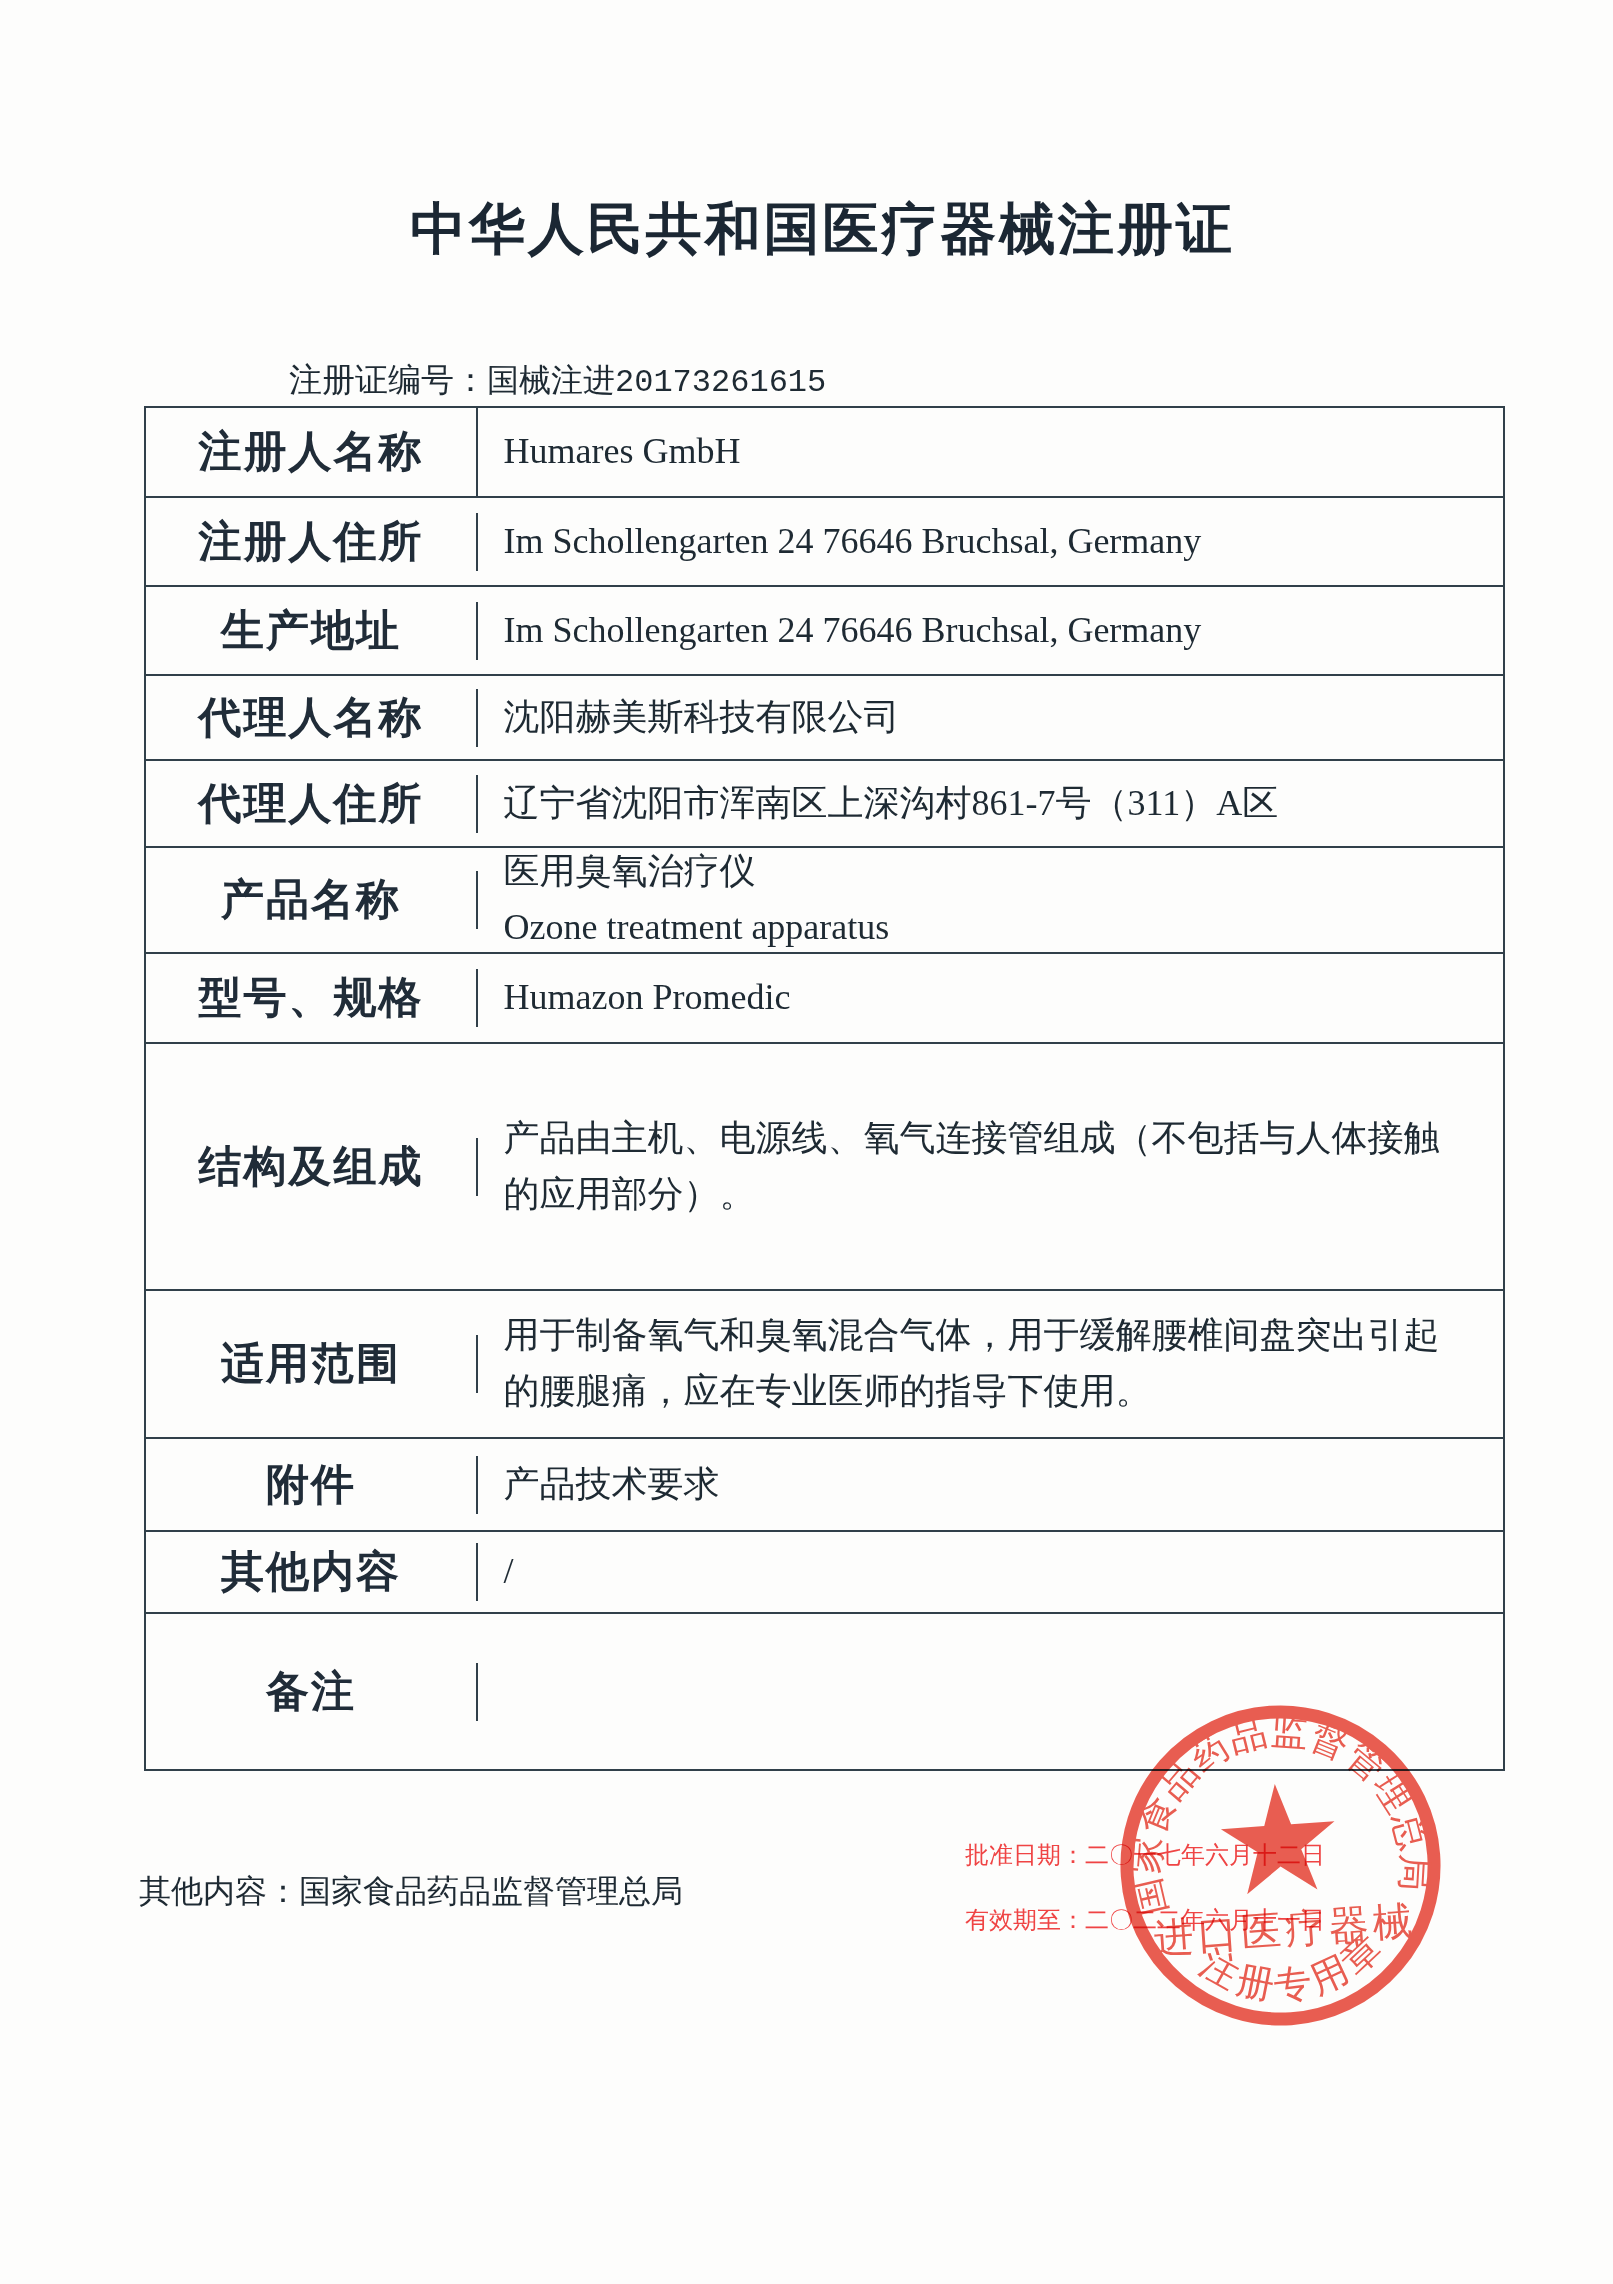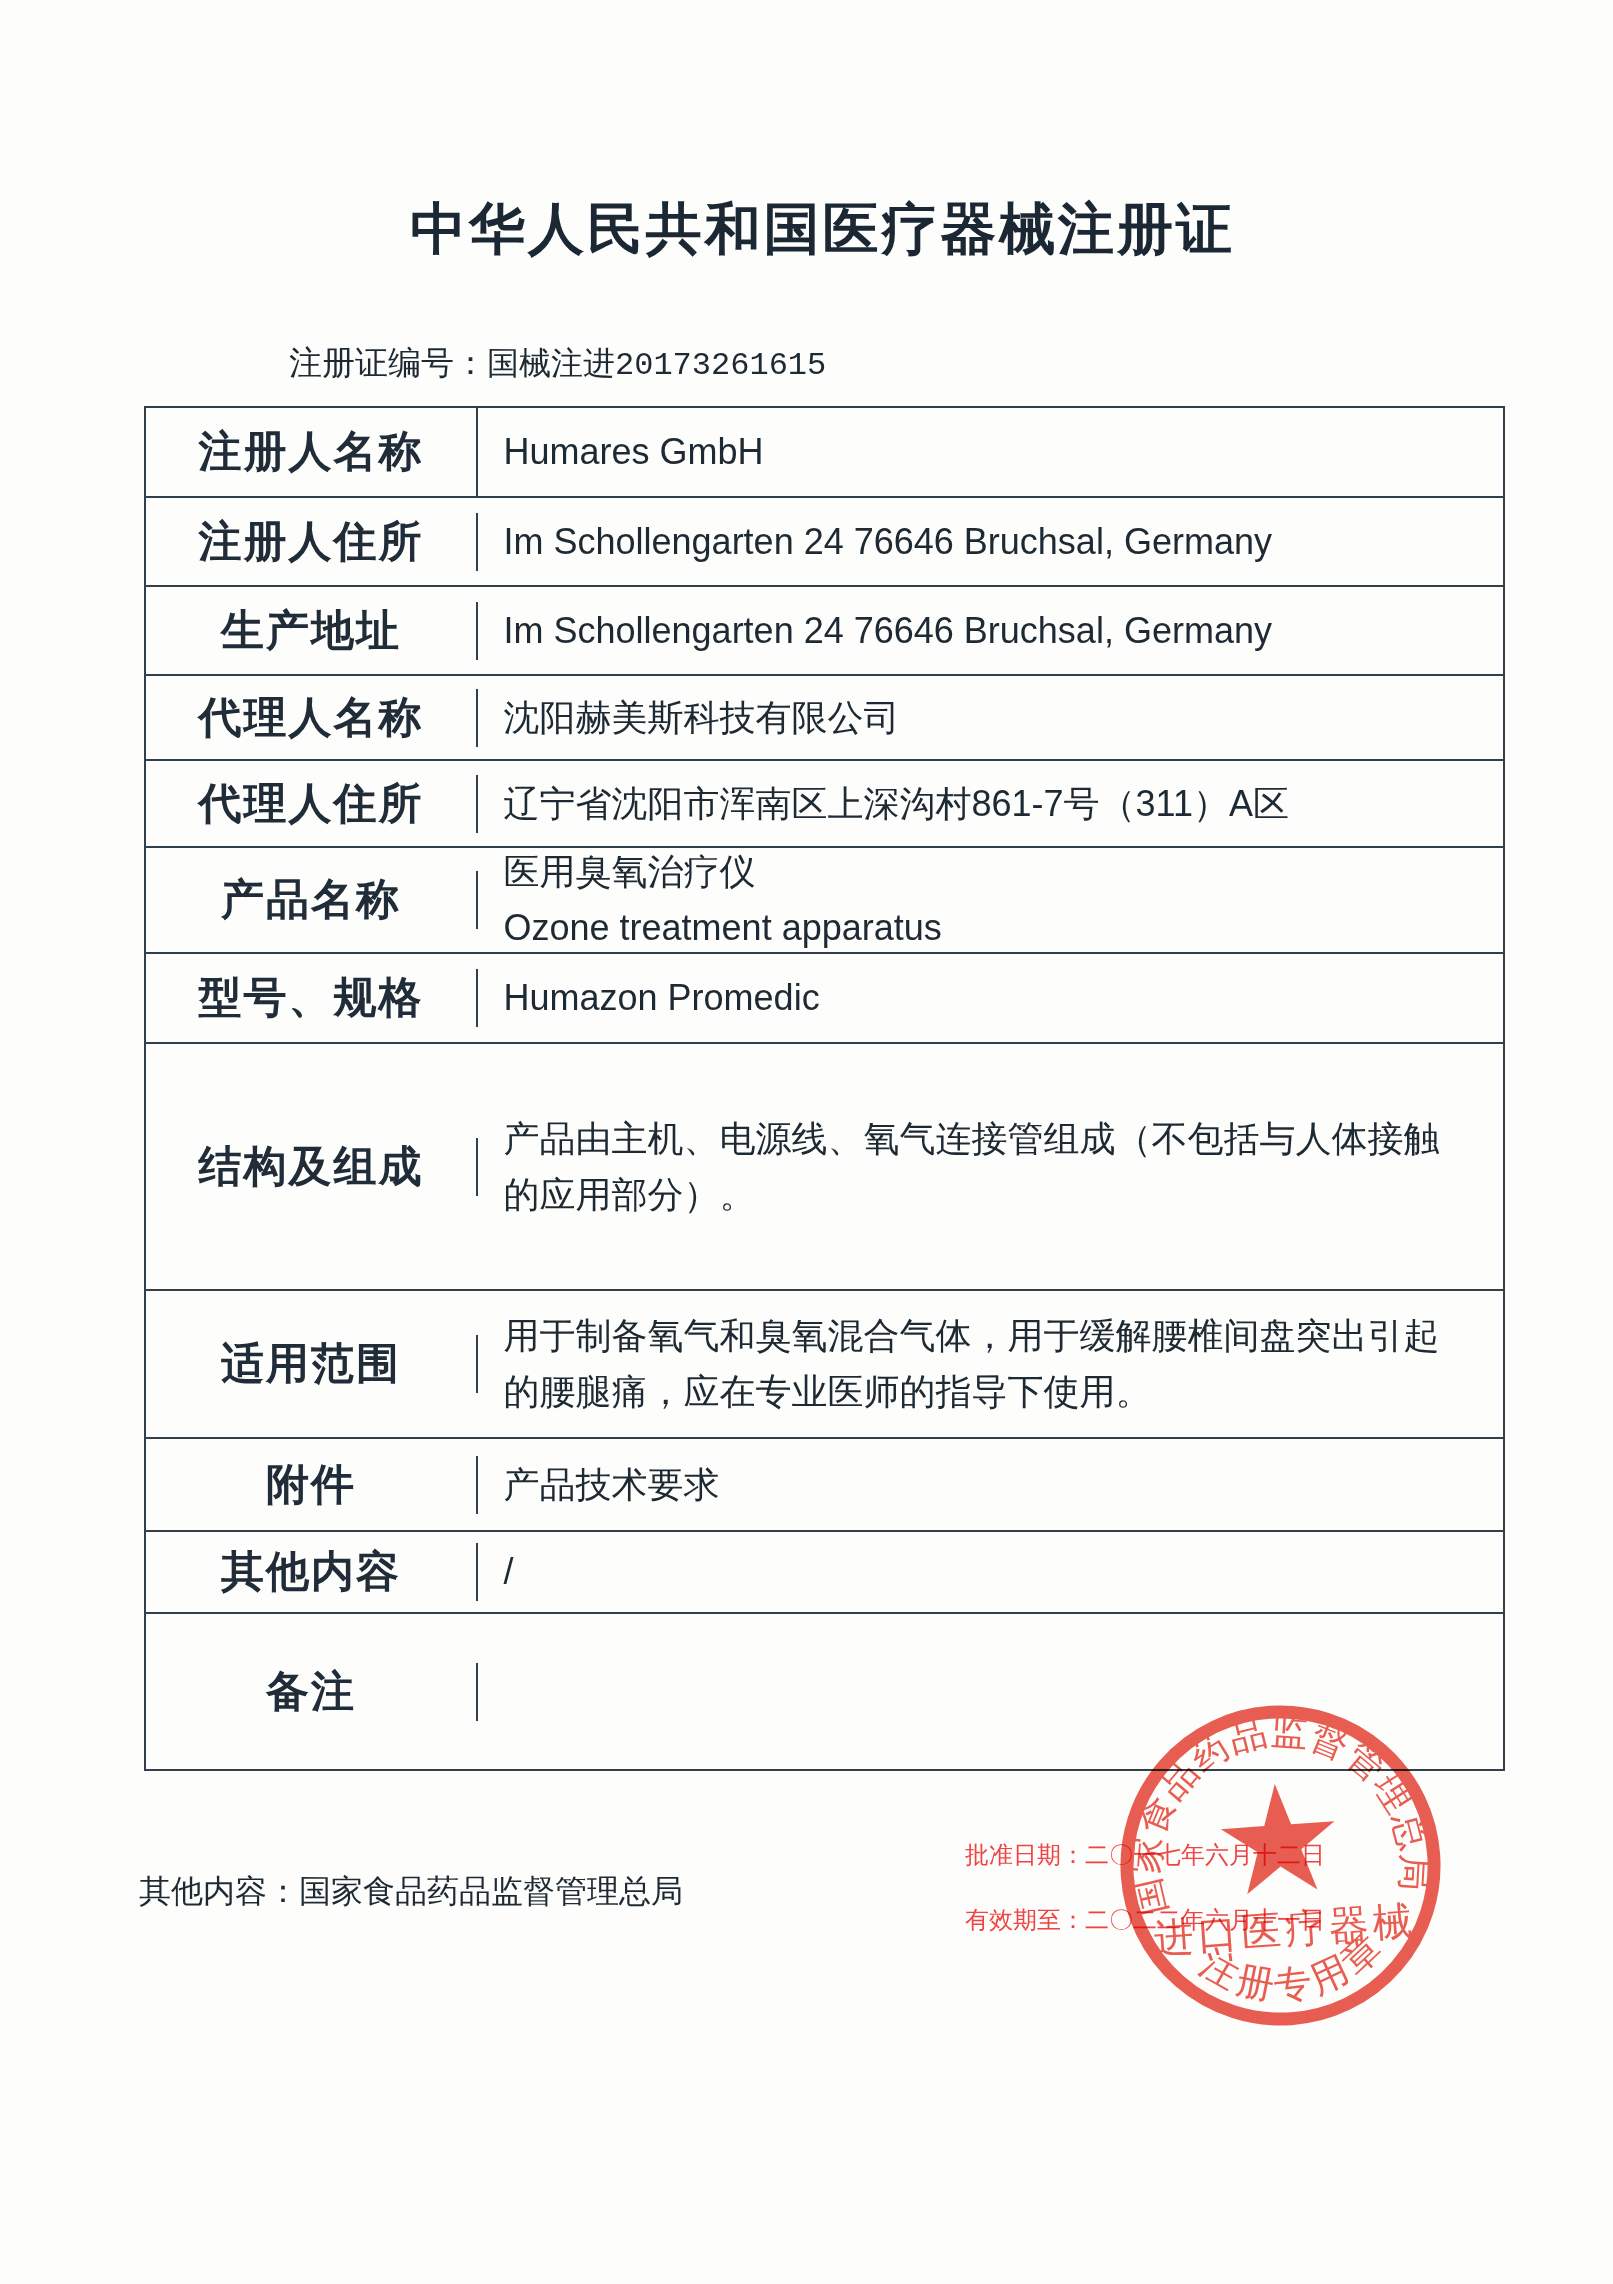--- a/index.html
+++ b/index.html
@@ -17,21 +17,21 @@
     margin:0;
     text-align:center;
     font-family:"Liberation Sans", sans-serif;
     font-size:56px;
     font-weight:700;
     letter-spacing:2.9px;
     color:#1b2733;
   }
   .regline{
     position:absolute;
-    left:289px;top:341px;
+    left:289px;top:358px;
     font-size:33px;
     color:#1e2a33;
     white-space:nowrap;
   }
   .regline .num{
     font-family:"Liberation Mono","DejaVu Sans Mono",monospace;
     font-size:32px;
   }
   .ctable{
     position:absolute;
@@ -56,21 +56,21 @@
     font-weight:700;
     letter-spacing:2px;
     color:#202c38;
     text-align:center;
   }
   .cv{
     flex:1 1 auto;
     box-sizing:border-box;
     display:flex;align-items:center;
     padding:9.8px 19.6px 9.8px 25.5px;
-    font-family:Liberation Sans, sans-serif;
+    font-family:Liberation Serif, serif;
     font-size:36px;
     line-height:1.55;
     color:#1e2a33;
     white-space:pre-line;
   }
   .dept{
     position:absolute;
     left:139px;top:1870px;
     font-size:32px;
     white-space:nowrap;

